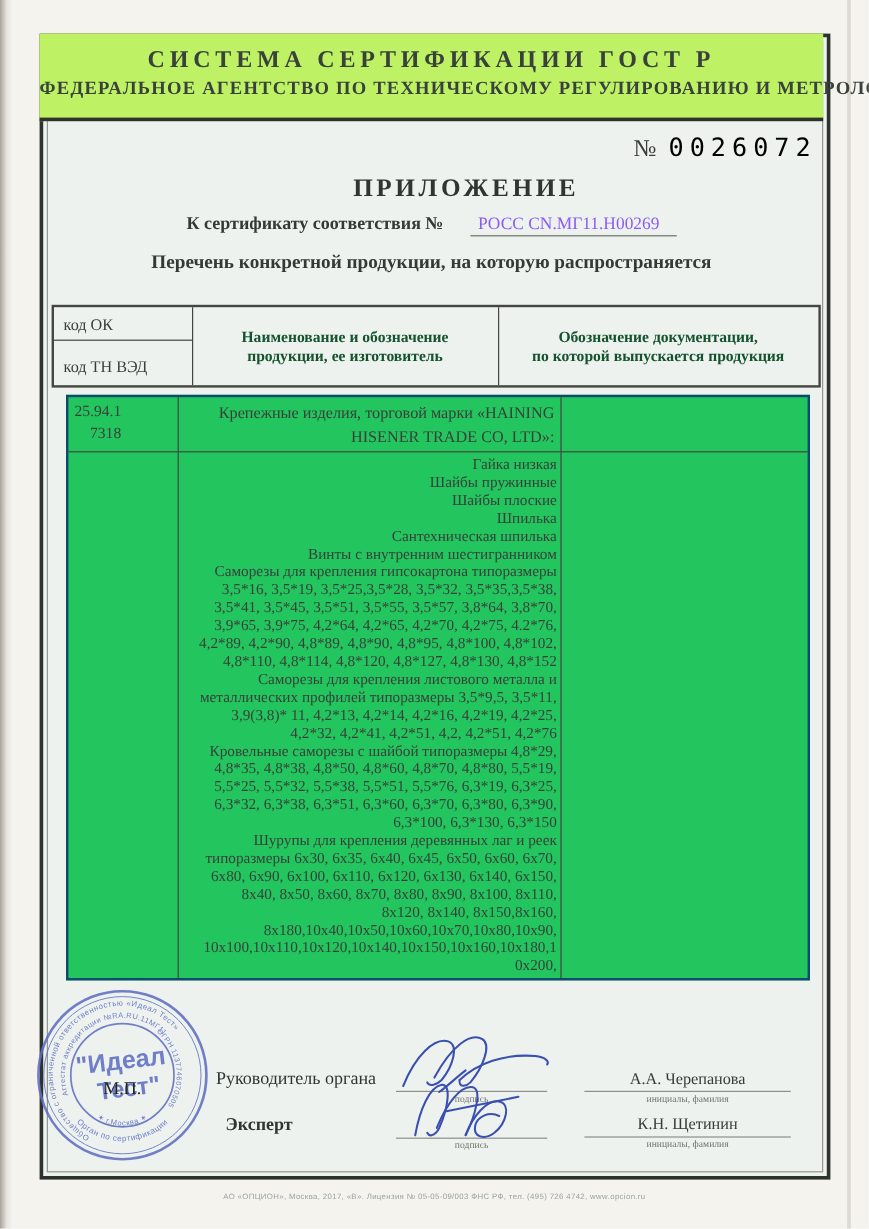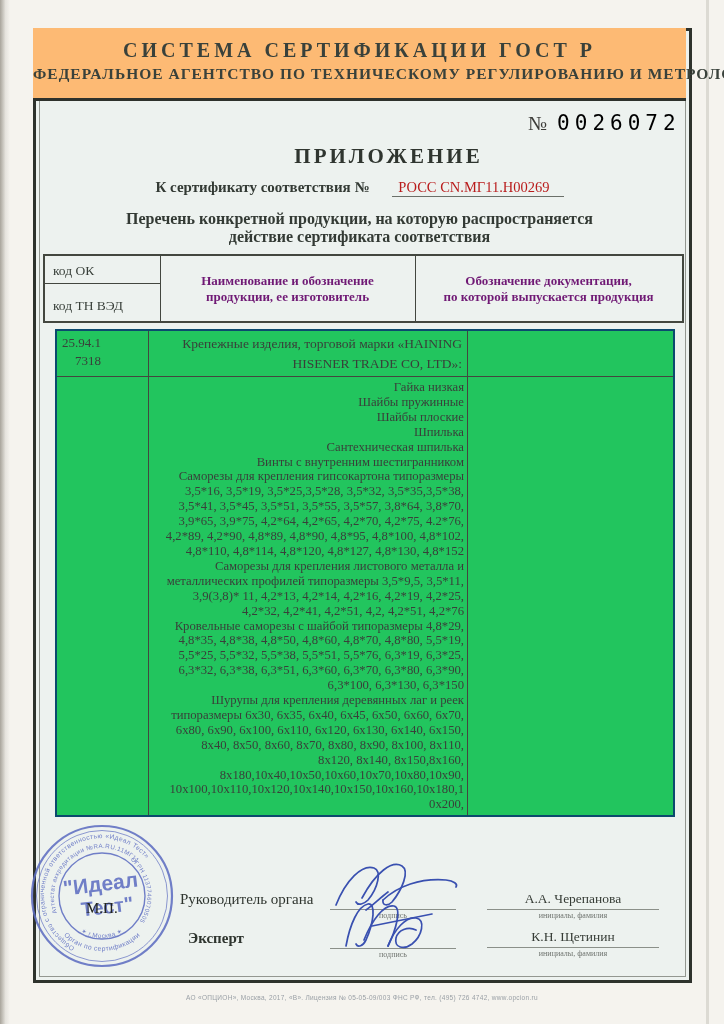--- a/index.html
+++ b/index.html
@@ -7,43 +7,43 @@
   .page{position:relative;width:724px;height:1024px;background:#f5f3ee;
         font-family:"Liberation Serif","DejaVu Serif",serif;color:#39403a;}
   .edge-left{position:absolute;left:0;top:0;bottom:0;width:10px;
         background:linear-gradient(90deg,#a8a49b 0%,rgba(200,197,190,.35) 55%,rgba(245,243,238,0) 100%);}
   .edge-right{position:absolute;right:15px;top:0;bottom:0;width:3px;background:rgba(156,153,144,.28);}
   .frame{position:absolute;left:33px;top:28px;width:653px;height:949px;
         border:3px solid #2e322c;background:#edf2ef;}
   .frame::after{content:'';position:absolute;inset:3px;border:1px solid rgba(72,76,66,.55);pointer-events:none;}
   
   .band{position:absolute;left:33px;top:28px;width:653px;height:70px;border-bottom:3px solid #2e322c;
-        background:#fdba74;text-align:center;z-index:2;}
+        background:#bef264;text-align:center;z-index:2;}
   .band-l1{margin-top:11px;font-size:20px;font-weight:bold;letter-spacing:4px;color:#39413b;}
   .band-l2{margin-top:3px;font-size:15.5px;font-weight:bold;letter-spacing:1px;color:#39413b;white-space:nowrap;}
   
   .blank-no{position:absolute;left:528px;top:111px;white-space:nowrap;}
   .no-sign{font-size:20px;color:#3c3c38;margin-right:10px;}
   .no-digits{font-family:"DejaVu Sans Mono","Liberation Mono",monospace;font-size:21px;letter-spacing:5px;color:#000000;}
   .title{position:absolute;left:33px;top:144px;width:711px;text-align:center;
         font-size:21px;font-weight:bold;letter-spacing:3px;color:#2f352f;}
   .subtitle{position:absolute;left:33px;top:179px;width:653px;text-align:center;font-size:15px;white-space:nowrap;}
   .sub-label{font-weight:bold;color:#333a34;font-family:Liberation Serif, serif;}
-  .sub-value{font-size:14.5px;color:#b91c1c;border-bottom:1px solid #6b7069;padding:0 14px 1px 6px;margin-left:19px;}
+  .sub-value{font-size:14.5px;color:#8b5cf6;border-bottom:1px solid #6b7069;padding:0 14px 1px 6px;margin-left:19px;}
   .desc{position:absolute;left:33px;top:210px;width:653px;text-align:center;
         font-size:16px;font-weight:bold;line-height:17.5px;color:#333a34;}
   
   .t1{position:absolute;left:43px;top:254px;width:637px;height:65px;border:2px solid #43473f;}
   .t1 .d1{position:absolute;left:115px;top:0;bottom:0;border-left:1.5px solid #43473f;}
   .t1 .d2{position:absolute;left:370px;top:0;bottom:0;border-left:1.5px solid #43473f;}
   .t1 .hsplit{position:absolute;left:0;top:42%;width:115px;border-top:1.5px solid #43473f;}
   .t1 .c1a{position:absolute;left:8px;top:7px;font-size:13.5px;}
   .t1 .c1b{position:absolute;left:8px;top:42px;font-size:13.5px;}
   .t1 .c2,.t1 .c3{position:absolute;top:0;height:100%;display:flex;flex-direction:column;justify-content:center;
-        text-align:center;font-size:13px;font-weight:bold;line-height:16px;color:#701a75;}
+        text-align:center;font-size:13px;font-weight:bold;line-height:16px;color:#14532d;}
   .t1 .c2{left:115px;width:255px;}
   .t1 .c3{left:370px;width:267px;}
   
   .t2{position:absolute;left:55px;top:329px;width:616px;height:484px;border:2px solid #0c4a6e;background:#22c55e;text-align:right;}
   .t2 .d1{position:absolute;left:91px;top:0;bottom:0;border-left:1.5px solid #43473f;}
   .t2 .d2{position:absolute;left:410px;top:0;bottom:0;border-left:1.5px solid #43473f;}
   .t2 .rowline{position:absolute;left:0;top:45px;width:100%;border-top:1.5px solid #43473f;}
   .t2 .codes{position:absolute;left:5px;top:3px;font-size:13px;line-height:18px;}
   .t2 .intro{position:absolute;left:97px;top:3px;width:308px;font-size:13.5px;line-height:20px;white-space:nowrap;}
   .t2 .items{position:absolute;left:97px;top:49px;width:310px;font-size:12.7px;line-height:14.9px;white-space:nowrap;}
@@ -87,21 +87,20 @@
 
   <div class="title">ПРИЛОЖЕНИЕ</div>
 
   <div class="subtitle">
     <span class="sub-label">К сертификату соответствия №</span>
     <span class="sub-value">РОСС CN.МГ11.Н00269</span>
   </div>
 
   <div class="desc">
     <div>Перечень конкретной продукции,  на которую распространяется</div>
-    <div>действие сертификата соответствия</div>
   </div>
 
   <div class="t1">
     <div class="d1"></div>
     <div class="d2"></div>
     <div class="hsplit"></div>
     <div class="c1a">код ОК</div>
     <div class="c1b">код ТН ВЭД</div>
     <div class="c2">
       <div>Наименование и обозначение</div>

